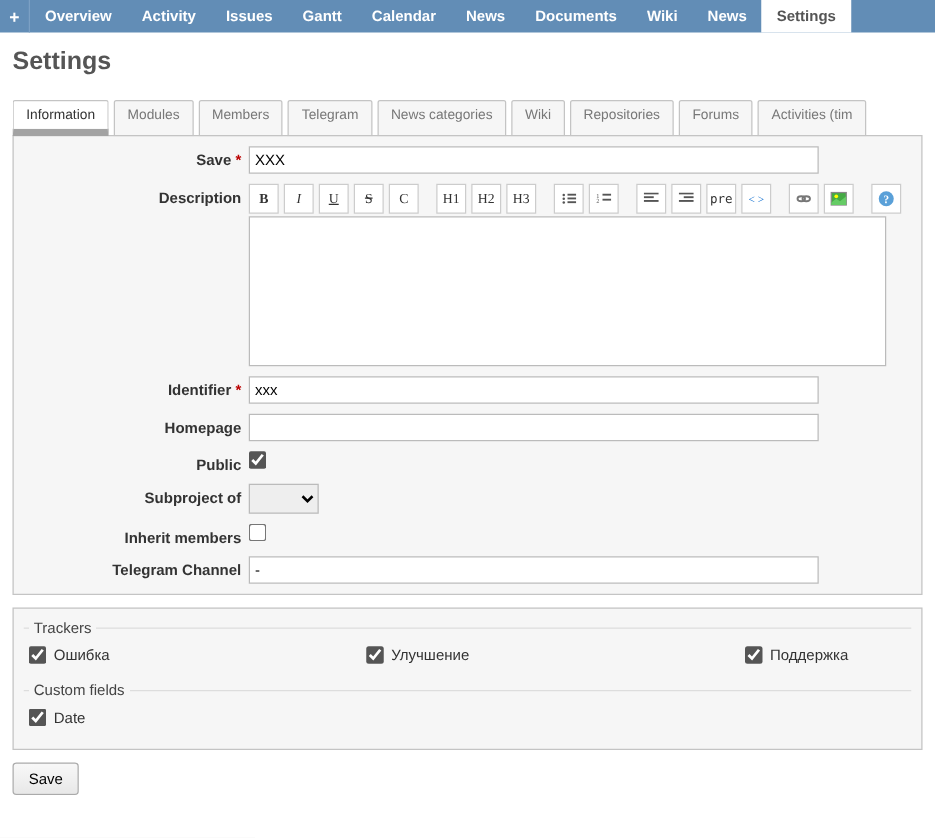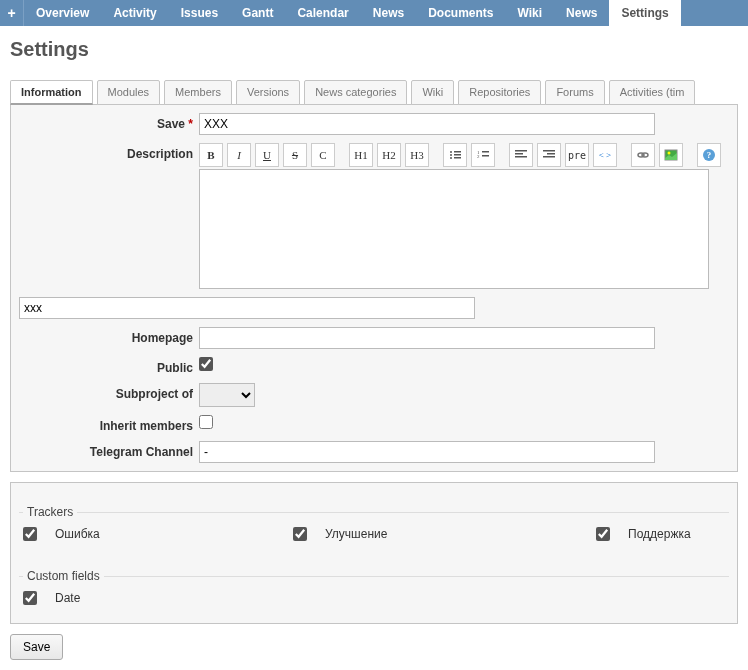--- a/index.html
+++ b/index.html
@@ -4,37 +4,37 @@
 <style>
 * { box-sizing: border-box; margin: 0; padding: 0; }
 body { font-family: Verdana, Arial, sans-serif; font-size: 12px; color: #333; background: #fff; width: 748px; }
 .topnav { background: #628DB6; display: flex; align-items: stretch; height: 26px; }
 .topnav .plus { width: 24px; display: flex; align-items: center; justify-content: center; color: #fff; font-size: 14px; font-weight: bold; border-right: 1px solid #7ba0c4; cursor: pointer; }
 .topnav .tab { padding: 0 12px; display: flex; align-items: center; color: #fff; font-weight: bold; font-size: 12px; cursor: pointer; white-space: nowrap; }
 .topnav .tab.active { background: #fff; color: #555; }
 h2.page-title { font-size: 20px; font-weight: bold; color: #555; padding: 12px 10px 18px; }
 .subtabs { display: flex; gap: 4px; padding: 0 10px; position: relative; top: 1px; overflow: hidden; }
 .subtabs .subtab { border: 1px solid #c4c4c4; background: #f6f6f6; padding: 5px 10px; font-size: 11px; color: #777; cursor: pointer; border-radius: 2px 2px 0 0; white-space: nowrap; }
-.subtabs .subtab.active { background: #fff; border-bottom: 2px solid #a3a3a3; color: #333; font-weight: bold; }
+.subtabs .subtab.active { background: #fff; border-bottom: 6px solid #a3a3a3; color: #333; font-weight: normal; }
 .panel { margin: 0 10px 10px; border: 1px solid #c4c4c4; background: #f6f6f6; padding: 8px; }
 .form-row { display: flex; align-items: flex-start; margin-bottom: 8px; }
 .form-row .lbl { width: 180px; text-align: right; padding-right: 6px; font-weight: bold; padding-top: 4px; }
 .form-row .req { color: #b00; }
 .form-row .ctrl { flex: 1; }
 input[type=text] { width: 456px; height: 22px; border: 1px solid #bbb; padding: 2px 4px; font-family: inherit; font-size: 12px; }
 input[type=checkbox] { width: 14px; height: 14px; accent-color: #555; }
 select { height: 24px; border: 1px solid #bbb; background: #eee; width: 56px; }
 .toolbar { display: flex; gap: 4px; margin-bottom: 2px; }
 .tbtn { width: 24px; height: 24px; border: 1px solid #ccc; background: #fff; display: flex; align-items: center; justify-content: center; font-size: 11px; cursor: pointer; font-family: Georgia, serif; }
 .tbtn.spacer { border: none; background: none; width: 6px; cursor: default; }
 .editor { width: 510px; height: 120px; border: 1px solid #bbb; background: #fff; }
-fieldset { border: none; border-top: 1px solid #ddd; padding: 8px 4px 10px; margin-top: 18px; }
+fieldset { border: none; border-top: 1px solid #ddd; padding: 8px 4px 10px; margin-top: 4px; }
 fieldset legend { padding: 0 4px; color: #444; font-size: 12px; }
 .chk-row { display: flex; }
-.chk-item { display: flex; align-items: flex-start; gap: 18px; }
+.chk-item { display: flex; align-items: flex-start; gap: 6px; }
 .save-row { padding: 0 10px 10px; }
 button.save { padding: 5px 12px; background: linear-gradient(#f8f8f8,#e8e8e8); border: 1px solid #aaa; border-radius: 3px; font-size: 12px; cursor: pointer; }
 </style>
 </head>
 <body>
 
 <div class="topnav">
   <div class="plus">+</div>
   <div id="topnav-tabs" style="display: flex;">
       <div class="tab">Overview</div>
@@ -49,21 +49,21 @@
       <div class="tab active">Settings</div>
     </div>
 </div>
 
 <h2 class="page-title">Settings</h2>
 
 <div class="subtabs" id="subtabs">
     <div class="subtab active">Information</div>
     <div class="subtab">Modules</div>
     <div class="subtab">Members</div>
-    <div class="subtab">Versions</div>
+    <div class="subtab">Telegram</div>
     <div class="subtab">News categories</div>
     <div class="subtab">Wiki</div>
     <div class="subtab">Repositories</div>
     <div class="subtab">Forums</div>
     <div class="subtab">Activities (tim</div>
   </div>
 
 <div class="panel">
 
   <div class="form-row">
@@ -140,20 +140,21 @@
               <circle cx="7" cy="7" r="6" fill="#5aa0d8"></circle>
               <text x="7" y="10" text-anchor="middle" font-size="9" fill="#fff" font-weight="bold">?</text>
             </svg>
           </div>
       </div>
       <div class="editor"></div>
     </div>
   </div>
 
   <div class="form-row">
+    <div class="lbl"><span>Identifier</span> <span class="req">*</span></div>
     <div class="ctrl"><input type="text" value="xxx" style=""></div>
   </div>
 
   <div class="form-row">
     <div class="lbl"><span>Homepage</span></div>
     <div class="ctrl"><input type="text" value="" style=""></div>
   </div>
 
   <div class="form-row">
     <div class="lbl"><span>Public</span></div>

